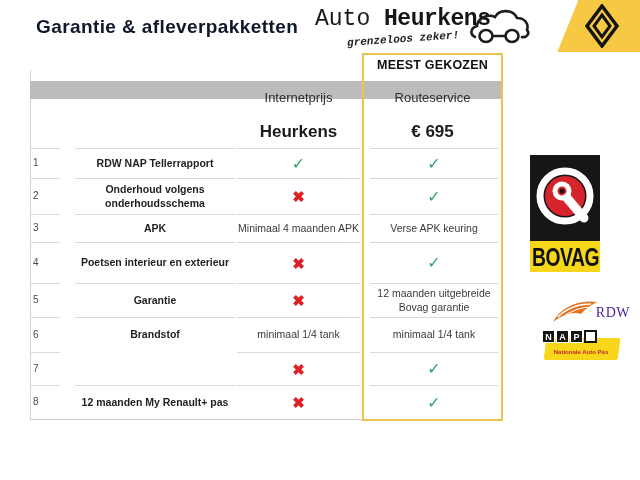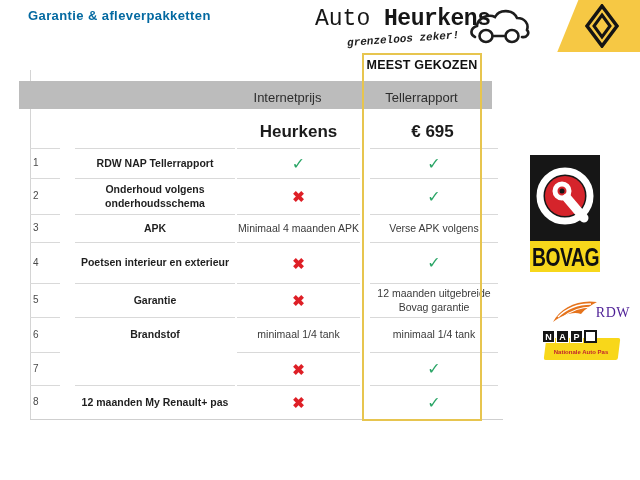--- a/index.html
+++ b/index.html
@@ -1,38 +1,38 @@
 <!DOCTYPE html>
 <html><head>
 <meta charset="utf-8">
 <style>
   html,body{margin:0;padding:0;background:#fff;}
   .canvas{position:relative;width:640px;height:480px;background:#fff;overflow:hidden;
           font-family:"Liberation Sans", sans-serif;color:#262626;}
 
   
-  .page-title{position:absolute;left:28px;top:8px;margin:0;font-size:13px;font-weight:700;
-              letter-spacing:.4px;color:#0369a1;}
+  .page-title{position:absolute;left:28px;top:8px;margin:8px;font-size:19px;font-weight:700;
+              letter-spacing:.4px;color:#0f172a;}
   .brand{position:absolute;left:315px;top:6px;width:205px;height:46px;font-family:Liberation Mono, monospace;}
   .brand-name{font-size:23px;color:#161616;white-space:nowrap;}
   .brand-name .light{font-weight:400;}
   .brand-name .bold{font-weight:800;letter-spacing:-.5px;}
   .brand-tagline{position:absolute;left:32px;top:27px;font-style:italic;font-weight:700;
                  font-size:11px;transform:rotate(-4deg);color:#1d1d1d;white-space:nowrap;}
   .car-doodle{position:absolute;left:468px;top:5px;}
   .renault-flag{position:absolute;left:552px;top:0;width:88px;height:52px;background:#f6c844;
                 clip-path:polygon(30% 0%,100% 0%,100% 100%,6% 100%);}
   .renault-flag svg{position:absolute;left:33px;top:4px;}
 
   
-  .highlight-box{position:absolute;left:362px;top:53px;width:120px;height:368px;
+  .highlight-box{position:absolute;left:362px;top:53px;width:141px;height:368px;
                  border:2px solid #e7c54f;box-sizing:border-box;z-index:5;pointer-events:none;text-decoration:underline;}
   .badge{position:absolute;left:0;top:3px;width:100%;text-align:center;font-size:12.5px;
          font-weight:800;letter-spacing:.2px;color:#111;}
-  .gray-band{position:absolute;left:19px;top:81px;width:473px;height:28px;background:#bcbcbc;z-index:1;}
+  .gray-band{position:absolute;left:30px;top:81px;width:473px;height:18px;background:#bcbcbc;z-index:1;}
   .band-label{position:absolute;top:0;height:34px;line-height:34px;text-align:center;
               font-size:13px;color:#2d2d2d;}
   .band-internet{left:207px;width:123px;}
   .band-aflever{left:332px;width:141px;}
   .price{position:absolute;top:118px;height:30px;line-height:28px;text-align:center;
          font-size:17px;font-weight:800;color:#1b1b1b;z-index:2;}
   .price-internet{left:237px;width:123px;}
   .price-aflever{left:362px;width:141px;}
 
   .table-body{position:absolute;left:30px;top:148px;width:473px;z-index:2;}
@@ -98,21 +98,21 @@
       <path d="M17 2 L32 22 L17 42 L2 22 Z" fill="none" stroke="#141414" stroke-width="3.5"></path>
       <path d="M17 11 L25 22 L17 33 L9 22 Z" fill="none" stroke="#141414" stroke-width="3"></path>
     </svg>
   </div>
 
   <div class="v-line"></div>
   <div class="bottom-line"></div>
 
   <div class="gray-band">
     <div class="band-label band-internet">Internetprijs</div>
-    <div class="band-label band-aflever">Tellerrapport</div>
+    <div class="band-label band-aflever">Routeservice</div>
   </div>
 
   <div class="price price-internet">Heurkens</div>
   <div class="price price-aflever">€ 695</div>
 
   <div class="highlight-box">
     <div class="badge">MEEST GEKOZEN</div>
   </div>
 
   <div class="table-body">
@@ -133,21 +133,21 @@
           <span class="no">✖</span>
         </div>
         <div class="cell c-val c-afl">
           <span class="ok">✓</span>
         </div>
       </div>
       <div class="t-row" style="height: 28px;">
         <div class="cell c-num">3</div>
         <div class="cell c-label">APK</div>
         <div class="cell c-val">Minimaal 4 maanden APK</div>
-        <div class="cell c-val c-afl">Verse APK volgens</div>
+        <div class="cell c-val c-afl">Verse APK keuring</div>
       </div>
       <div class="t-row" style="height: 41px;">
         <div class="cell c-num">4</div>
         <div class="cell c-label">Poetsen interieur en exterieur</div>
         <div class="cell c-val">
           <span class="no">✖</span>
         </div>
         <div class="cell c-val c-afl">
           <span class="ok">✓</span>
         </div>

